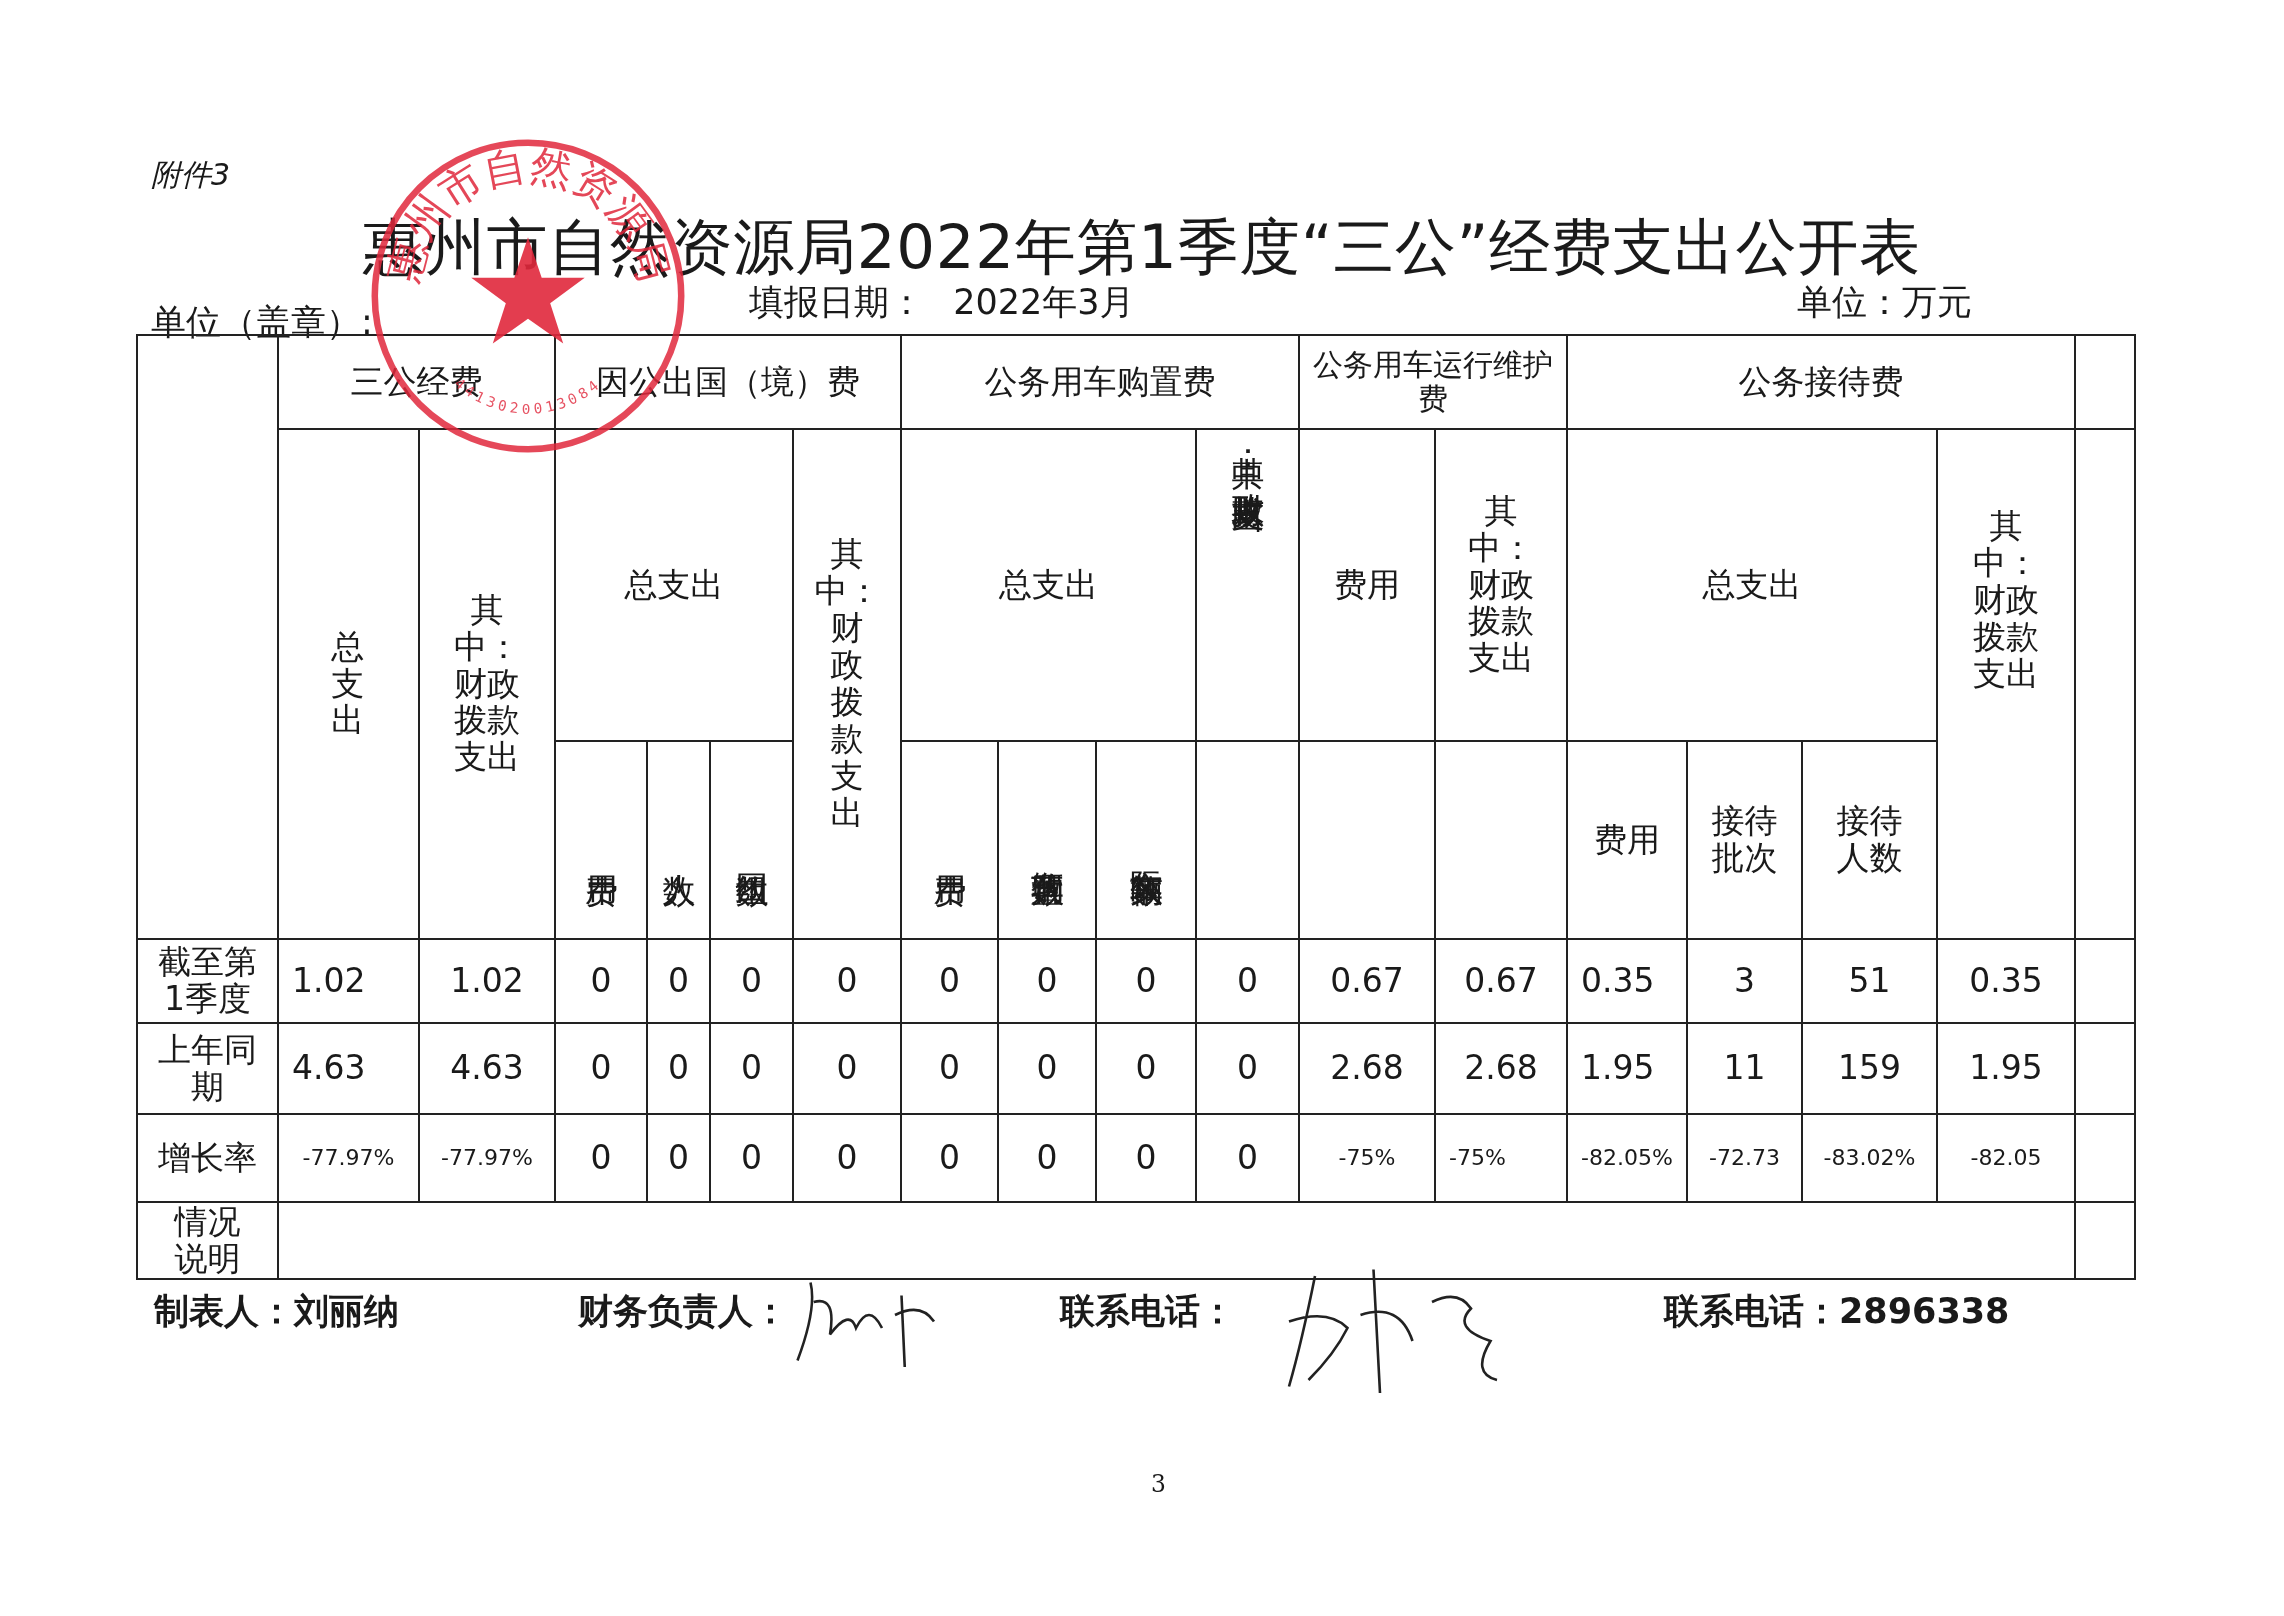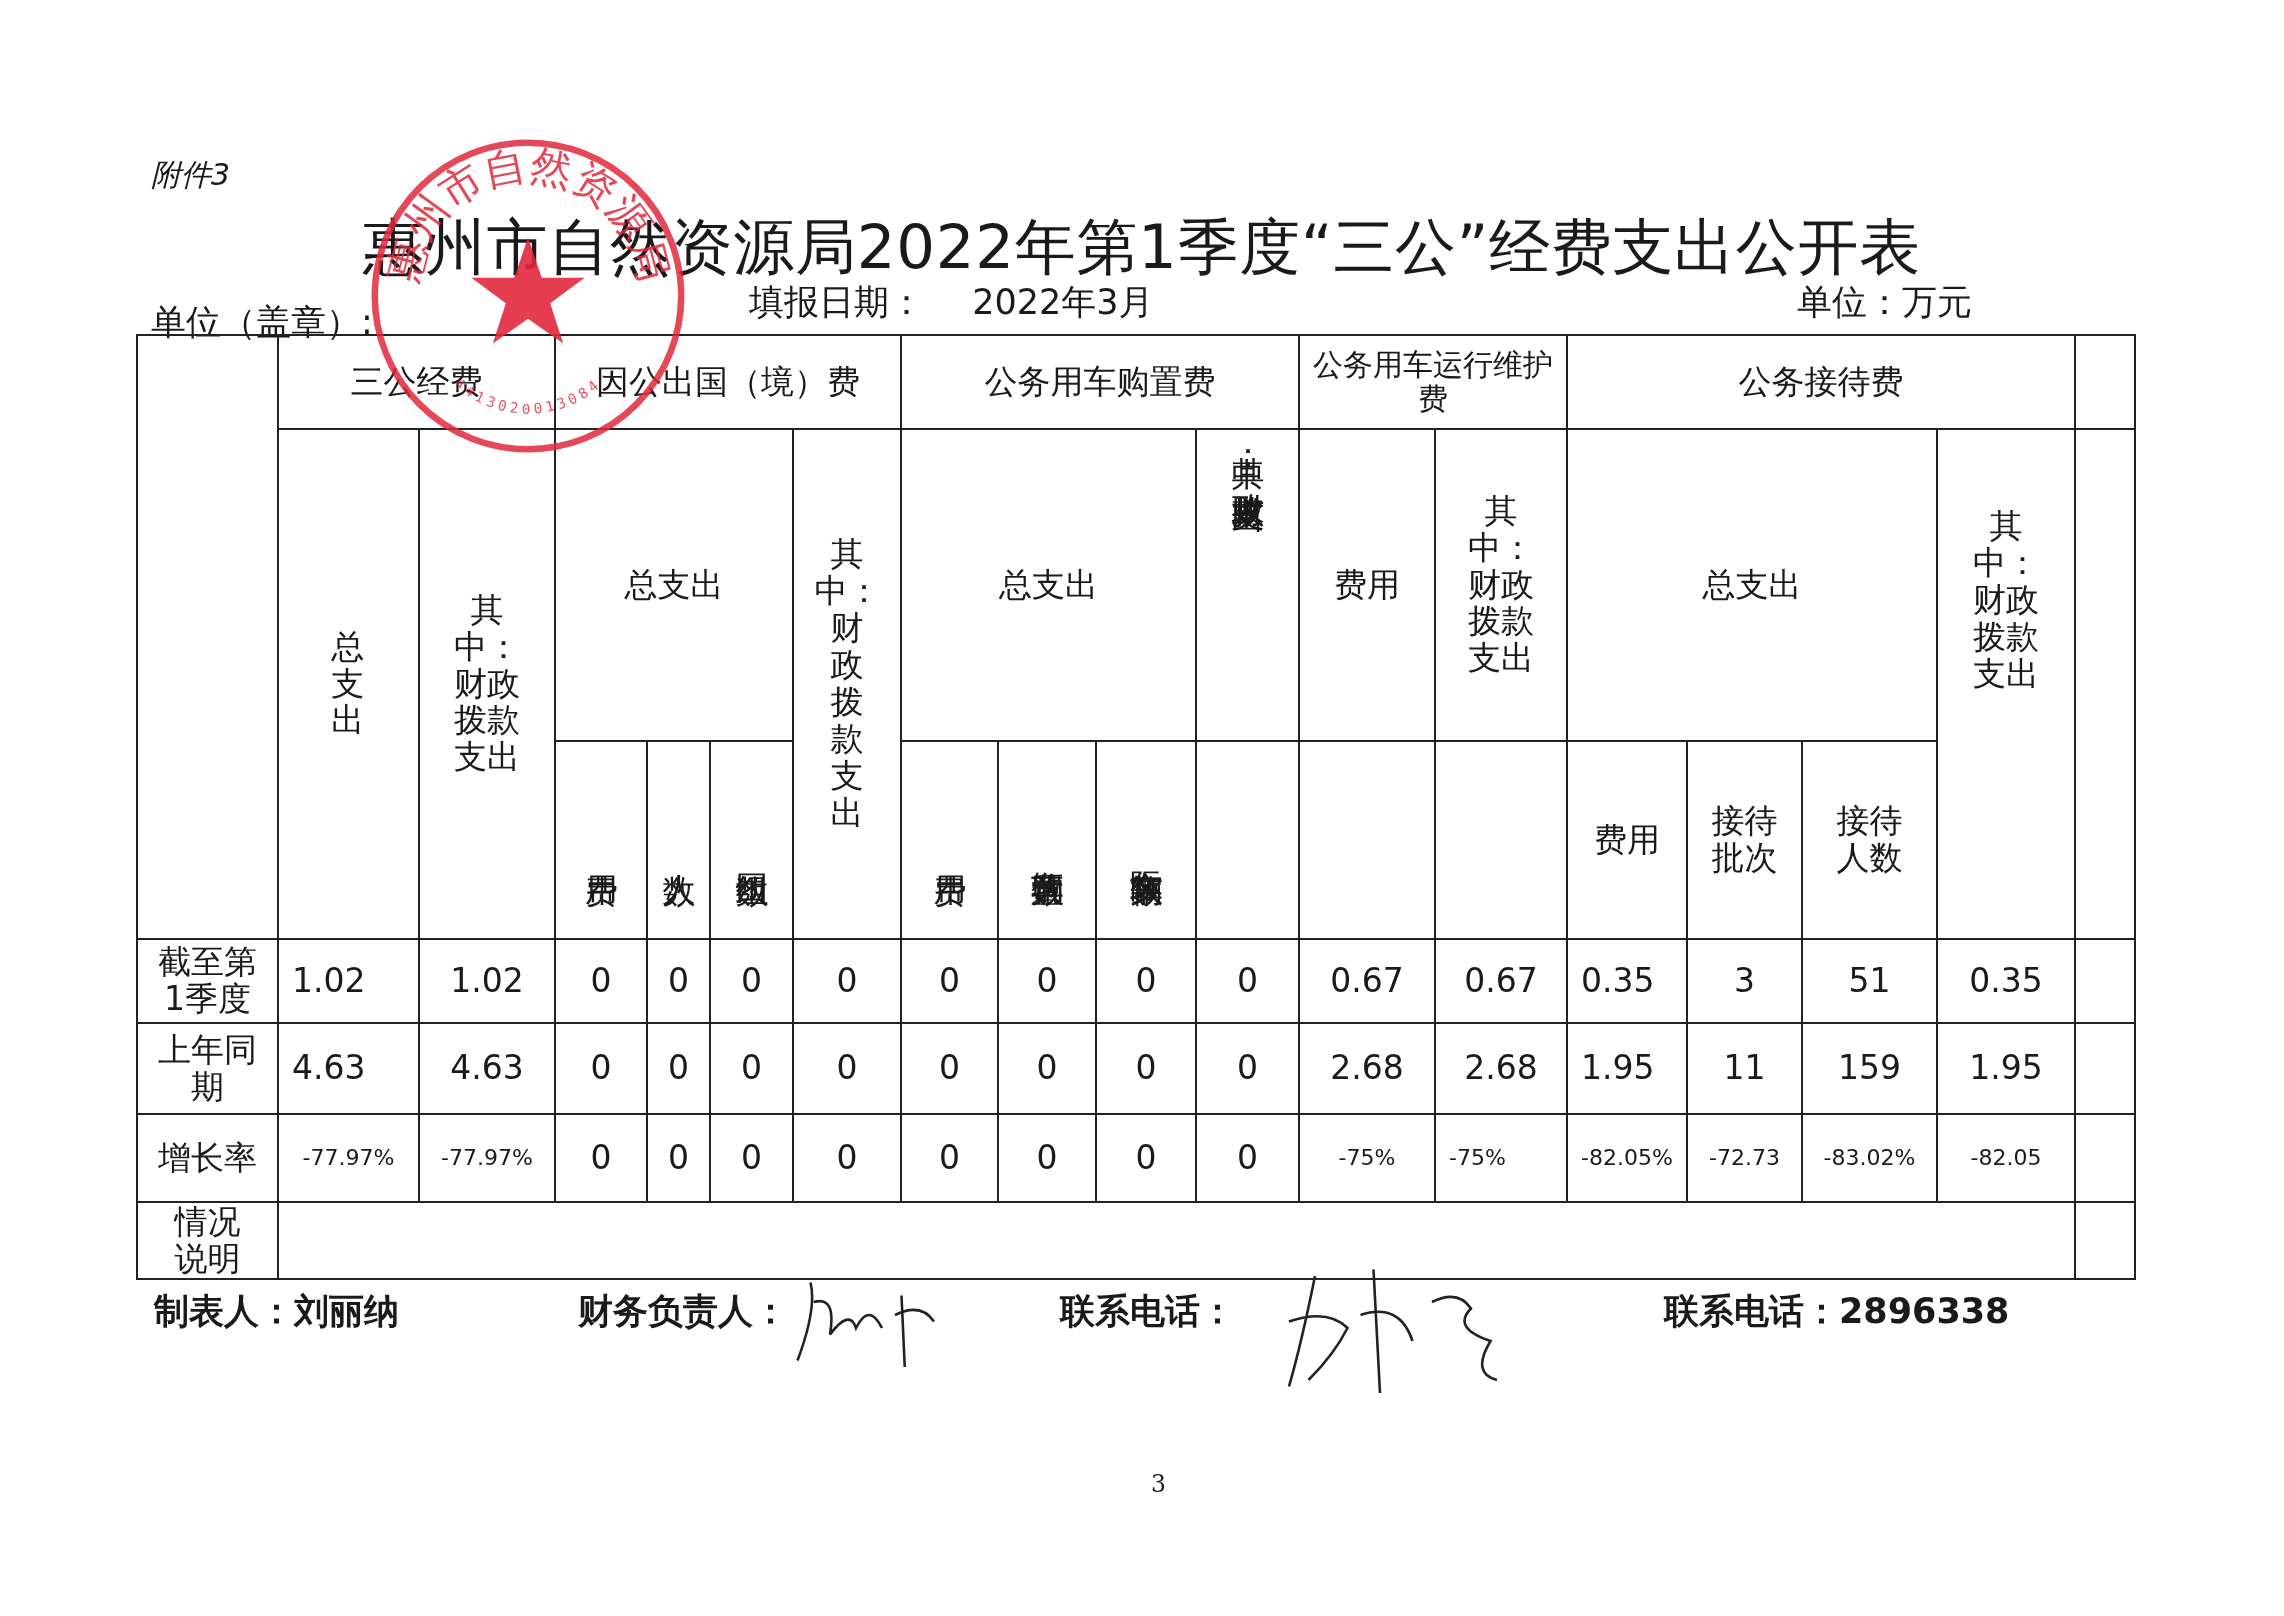--- a/index.html
+++ b/index.html
@@ -22,21 +22,21 @@
 </style>
 </head>
 <body>
 
 <div class="abs attach">附件3</div>
 <div class="abs title">惠州市自然资源局2022年第1季度“三公”经费支出公开表</div>
 
 <div class="abs sub" style="left:151px;margin-top:20px;">单位（盖章）:</div>
 <div class="abs sub" style="left:749px;">
   <span>填报日期：</span>
-  <span style="margin-left:37px">2022年3月</span>
+  <span style="margin-left:18px">2022年3月</span>
 </div>
 <div class="abs sub" style="left:1797px;">单位：万元</div>
 
 <table class="grid">
   <colgroup>
     <col style="width:141px">
       <col style="width:141px">
       <col style="width:136px">
     <col style="width:92px">
       <col style="width:63px">

